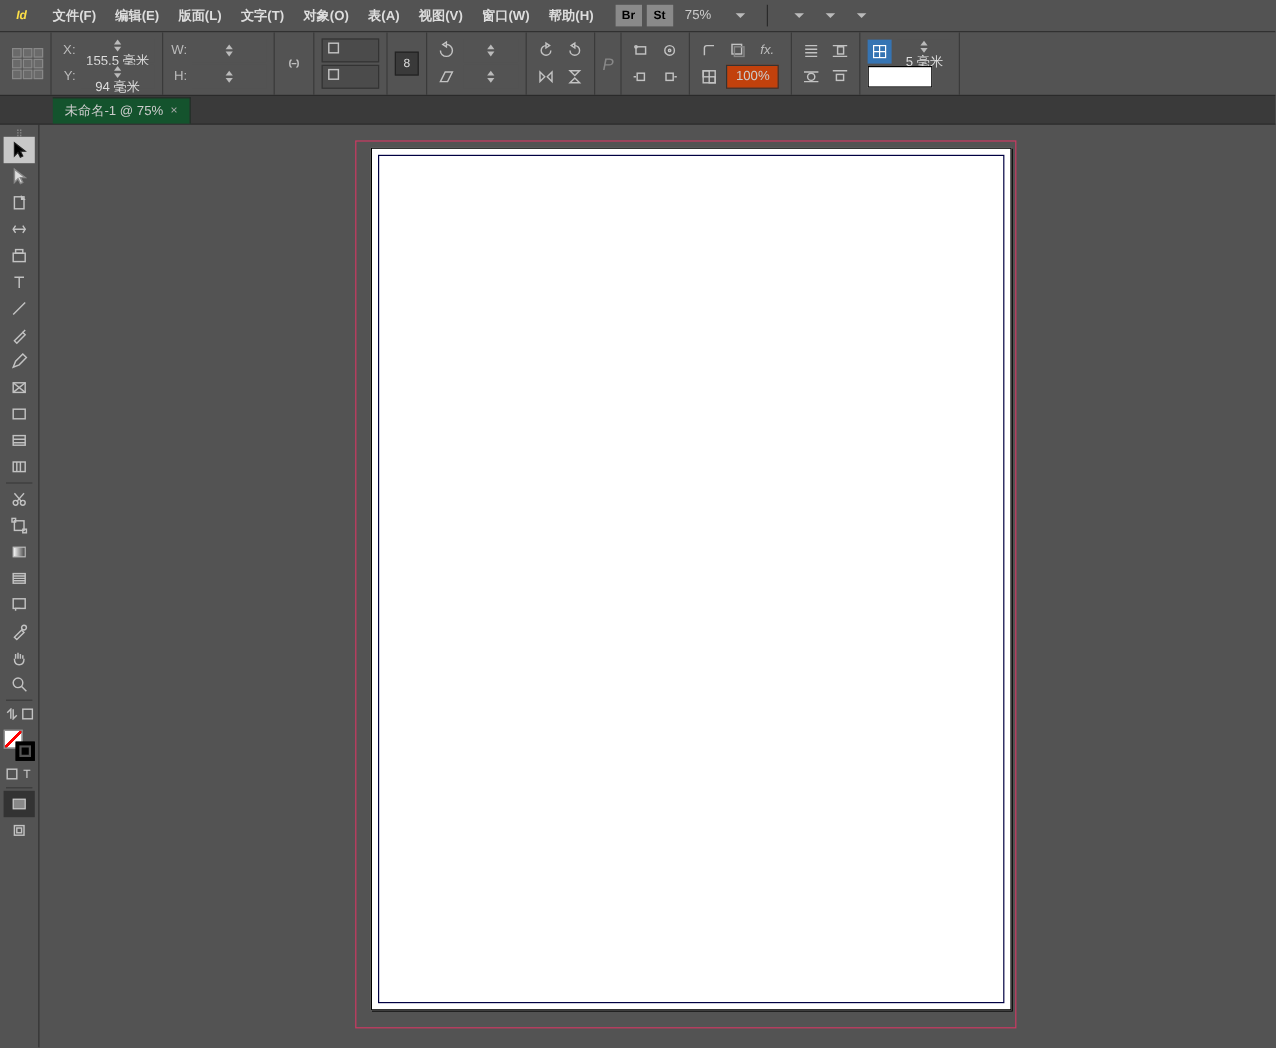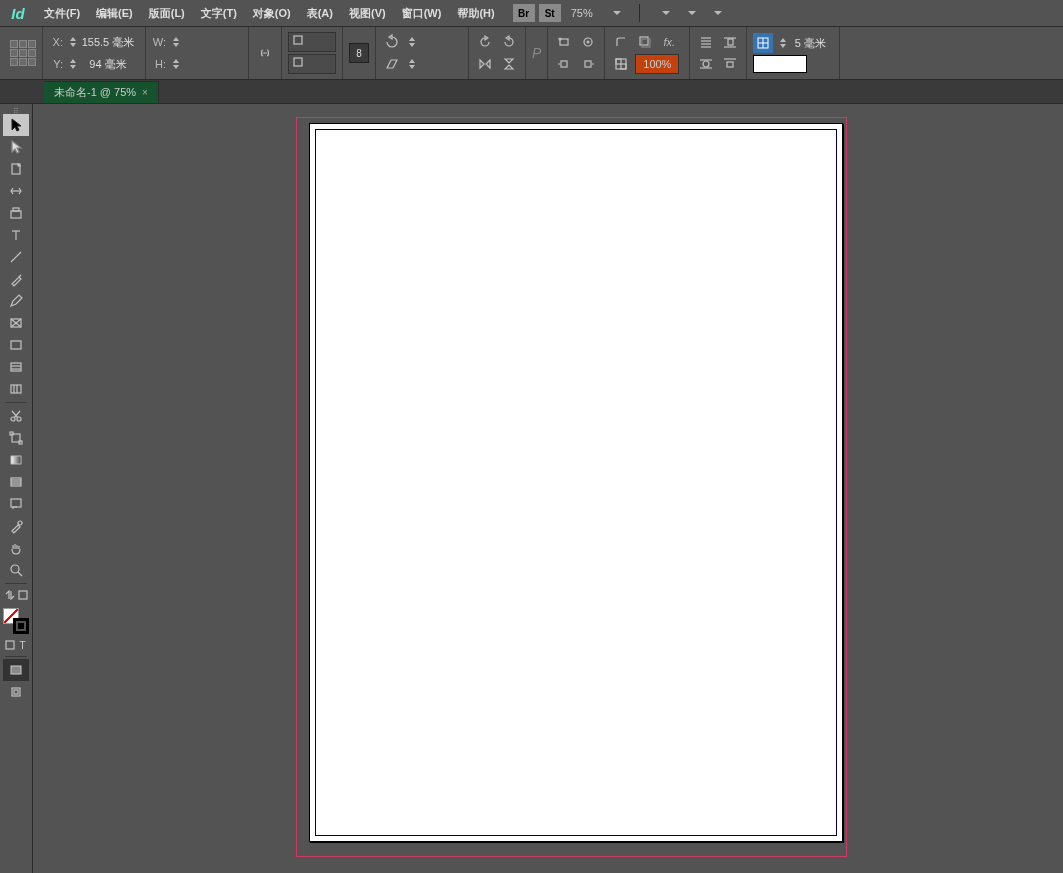--- a/index.html
+++ b/index.html
@@ -1,33 +1,33 @@
 <!DOCTYPE html>
 <html><head>
 <meta charset="utf-8">
 <style>
 * { margin:0; padding:0; box-sizing:border-box; font-family:"Microsoft YaHei","SimSun",sans-serif; font-size:11px; color:#ccc; }
 body { background:#535353; width:1063px; height:873px; overflow:hidden; }
 .menubar { height:27px; background:#535353; display:flex; align-items:center; padding:0 6px; border-bottom:1px solid #2a2a2a;}
-.menubar .logo { width:24px; height:20px; display:flex; align-items:center; justify-content:center; color:#5eead4; font-weight:bold; font-size:15px; font-style:italic; margin-right:6px;}
+.menubar .logo { width:24px; height:20px; display:flex; align-items:center; justify-content:center; color:#fde047; font-weight:bold; font-size:10px; font-style:italic; margin-right:6px;}
 .menubar .mitem { padding:4px 8px; color:#ddd; cursor:default;font-weight:bold;}
 .menubar .brbox { width:22px; height:18px; background:#8a8a8a; color:#000; display:flex; align-items:center; justify-content:center; font-weight:bold; font-size:10px; margin-left:10px; margin-right:4px;}
 .menubar .stbox { width:22px; height:18px; background:#8a8a8a; color:#000; display:flex; align-items:center; justify-content:center; font-weight:bold; font-size:10px; margin-right:10px;}
 .menubar .zoomsel { color:#ddd; margin-right:12px; display:flex; align-items:center; gap:6px;}
 .menubar .arrdn { width:0;height:0;border-left:4px solid transparent;border-right:4px solid transparent;border-top:4px solid #bbb; display:inline-block; margin-left:14px;}
 .menubar .divv { width:1px; height:18px; background:#2a2a2a; margin:0 6px;}
 .menubar .icbtn { width:20px; height:18px; display:flex; align-items:center; justify-content:center; margin:0 3px;}
 .ctrlbar { height:53px; background:#535353; display:flex; align-items:stretch; border-bottom:1px solid #2a2a2a; padding:0 4px;}
 .ctrlbar .grp { display:flex; flex-direction:column; justify-content:center; gap:2px; padding:0 6px; border-right:1px solid #3a3a3a;}
 .ctrlbar .grp.row { flex-direction:row; align-items:center; gap:4px;}
 .ctrlbar .refgrid { width:26px; height:26px; display:grid; grid-template:repeat(3,1fr)/repeat(3,1fr); gap:1px;}
 .ctrlbar .refgrid span { background:#6a6a6a; border:1px solid #888;}
 .pairrow { display:flex; align-items:center; gap:4px;}
 .pairrow .lbl { color:#bbb; width:14px; text-align:right;}
-.numfield { height:20px; background:#535353; display:flex; align-items:center; border:1px solid transparent;}
+.numfield { height:20px; background:#535353; display:flex; align-items:center; border:1px solid transparent;flex-direction:column;}
 .spin { width:10px; height:18px; display:flex; flex-direction:column; justify-content:center; align-items:center;}
 .tri-up{width:0;height:0;border-left:3px solid transparent;border-right:3px solid transparent;border-bottom:4px solid #bbb;margin-bottom:2px;}
 .tri-dn{width:0;height:0;border-left:3px solid transparent;border-right:3px solid transparent;border-top:4px solid #bbb;}
 .val { width:60px; text-align:center; color:#ddd;}
 .val.sm { width:44px;}
 .icbtn2 { width:20px; height:20px; display:flex; align-items:center; justify-content:center;}
 .dropicon { width:48px; height:20px; border:1px solid #333; background:#4b4b4b; display:flex; align-items:center; padding:0 3px; position:relative;}
 .dropicon .dd { position:absolute; right:2px; }
 .strokebox { width:18px;height:18px; background:linear-gradient(135deg,#fff 47%, red 47%, red 53%, #fff 53%); border:1px solid #000;}
 .fillblack { width:18px;height:18px;background:#000;border:1px solid #666;}

